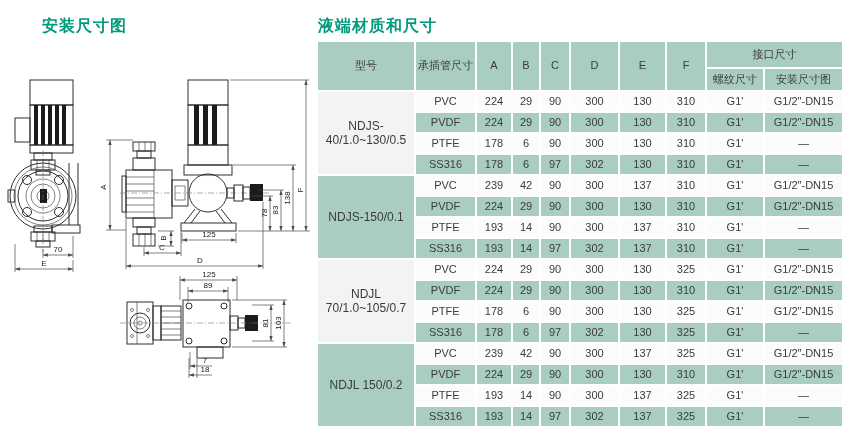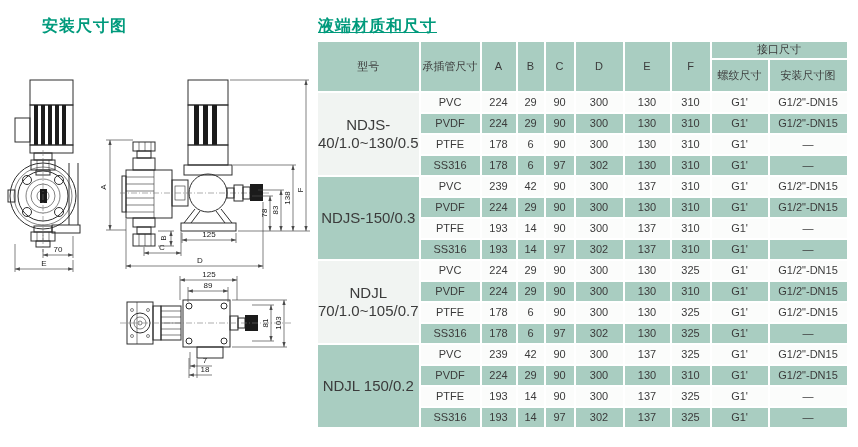--- a/index.html
+++ b/index.html
@@ -5,39 +5,39 @@
   html,body{margin:0;padding:0;}
   body{
     width:858px;height:447px;position:relative;background:#ffffff;
     font-family:"Liberation Sans",sans-serif;overflow:hidden;
   }
   .section-title{
     position:absolute;top:16px;font-size:16px;font-weight:bold;color:#009a7c;
     letter-spacing:1px;
   }
   #title-left{left:42px;}
-  #title-right{left:318px;text-decoration:underline;}
+  #title-right{left:318px;}
   #diagram{position:absolute;left:0;top:30px;}
   #table-wrap{position:absolute;left:316px;top:40px;}
   table{
     border-collapse:separate;border-spacing:2px;background:#ffffff;
     table-layout:fixed;
   }
   th,td{
     padding:0;text-align:center;vertical-align:middle;
     font-size:11px;font-weight:normal;color:#3b3b3b;line-height:1.2;
     overflow:hidden;white-space:nowrap;
   }
-  thead th{height:16px;}
-  thead tr.sub th{height:31px;}
+  thead th{height:25px;}
+  thead tr.sub th{height:21px;}
   tbody td{height:19px;}
   .green{background:#a9cdc1;}
   .white-r{background:#fbfcfb;}
   .white-m{background:#f1f4f2;}
-  td.model{font-size:15px;}
+  td.model{font-size:12px;}
   svg .ln{stroke:#2e2e2e;stroke-width:1;fill:none;}
   svg .thin{stroke:#2e2e2e;stroke-width:0.6;fill:none;}
   svg .blk{fill:#1b1b1b;stroke:none;}
   svg .dim{stroke:#4a4a4a;stroke-width:0.7;fill:none;}
   svg .cl{stroke:#777;stroke-width:0.6;fill:none;stroke-dasharray:6 2 1 2;}
   svg text{font-family:"Liberation Sans",sans-serif;font-size:8px;fill:#222;}
 </style>
 </head>
 <body>
 
@@ -330,21 +330,21 @@
           <td class="green">178</td>
           <td class="green">6</td>
           <td class="green">97</td>
           <td class="green">302</td>
           <td class="green">130</td>
           <td class="green">310</td>
           <td class="green">G1'</td>
           <td class="green">—</td>
         </tr>
         <tr>
-          <td rowspan="4" class="model green">NDJS-150/0.3</td>
+          <td rowspan="4" class="model green">NDJS-150/0.1</td>
           <td class="white-r">PVC</td>
           <td class="white-r">239</td>
           <td class="white-r">42</td>
           <td class="white-r">90</td>
           <td class="white-r">300</td>
           <td class="white-r">137</td>
           <td class="white-r">310</td>
           <td class="white-r">G1'</td>
           <td class="white-r">G1/2"-DN15</td>
         </tr>

